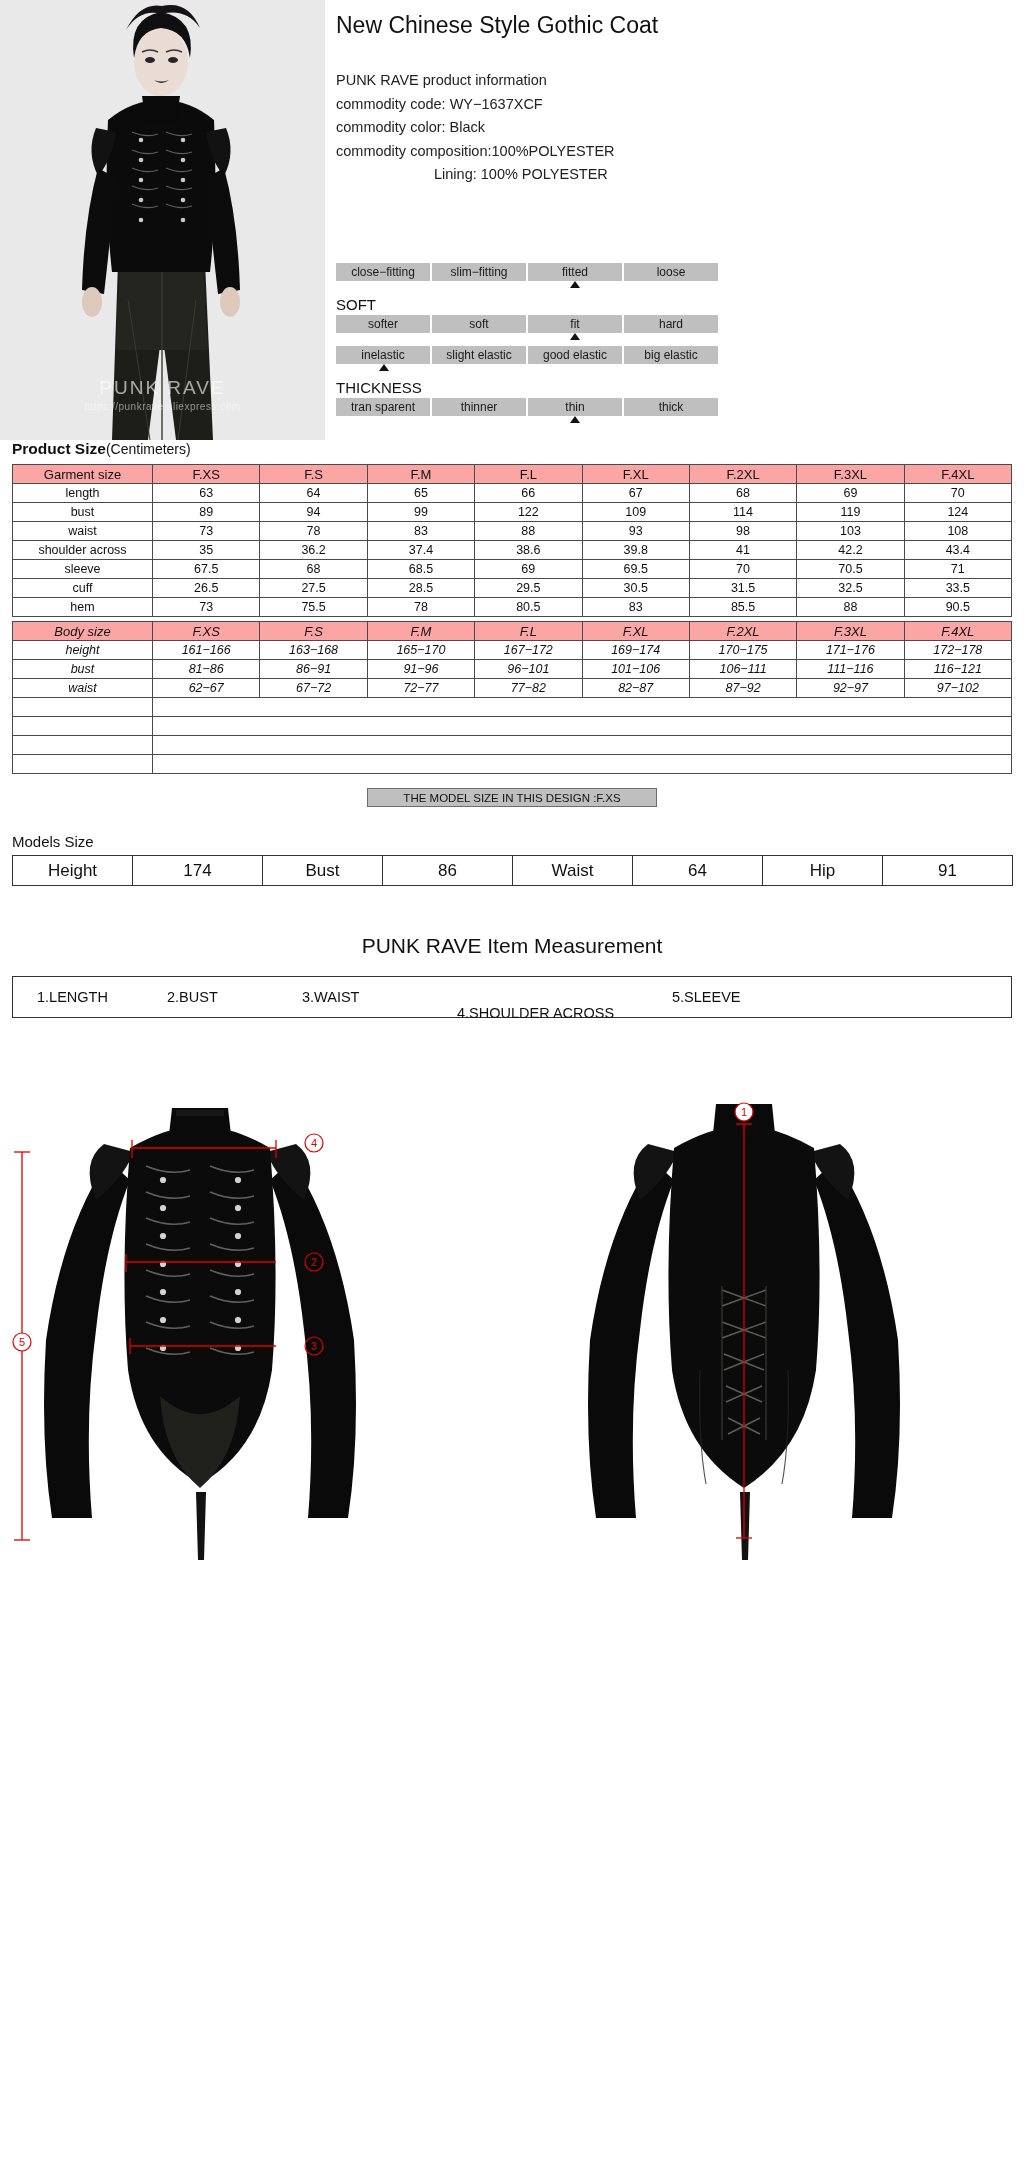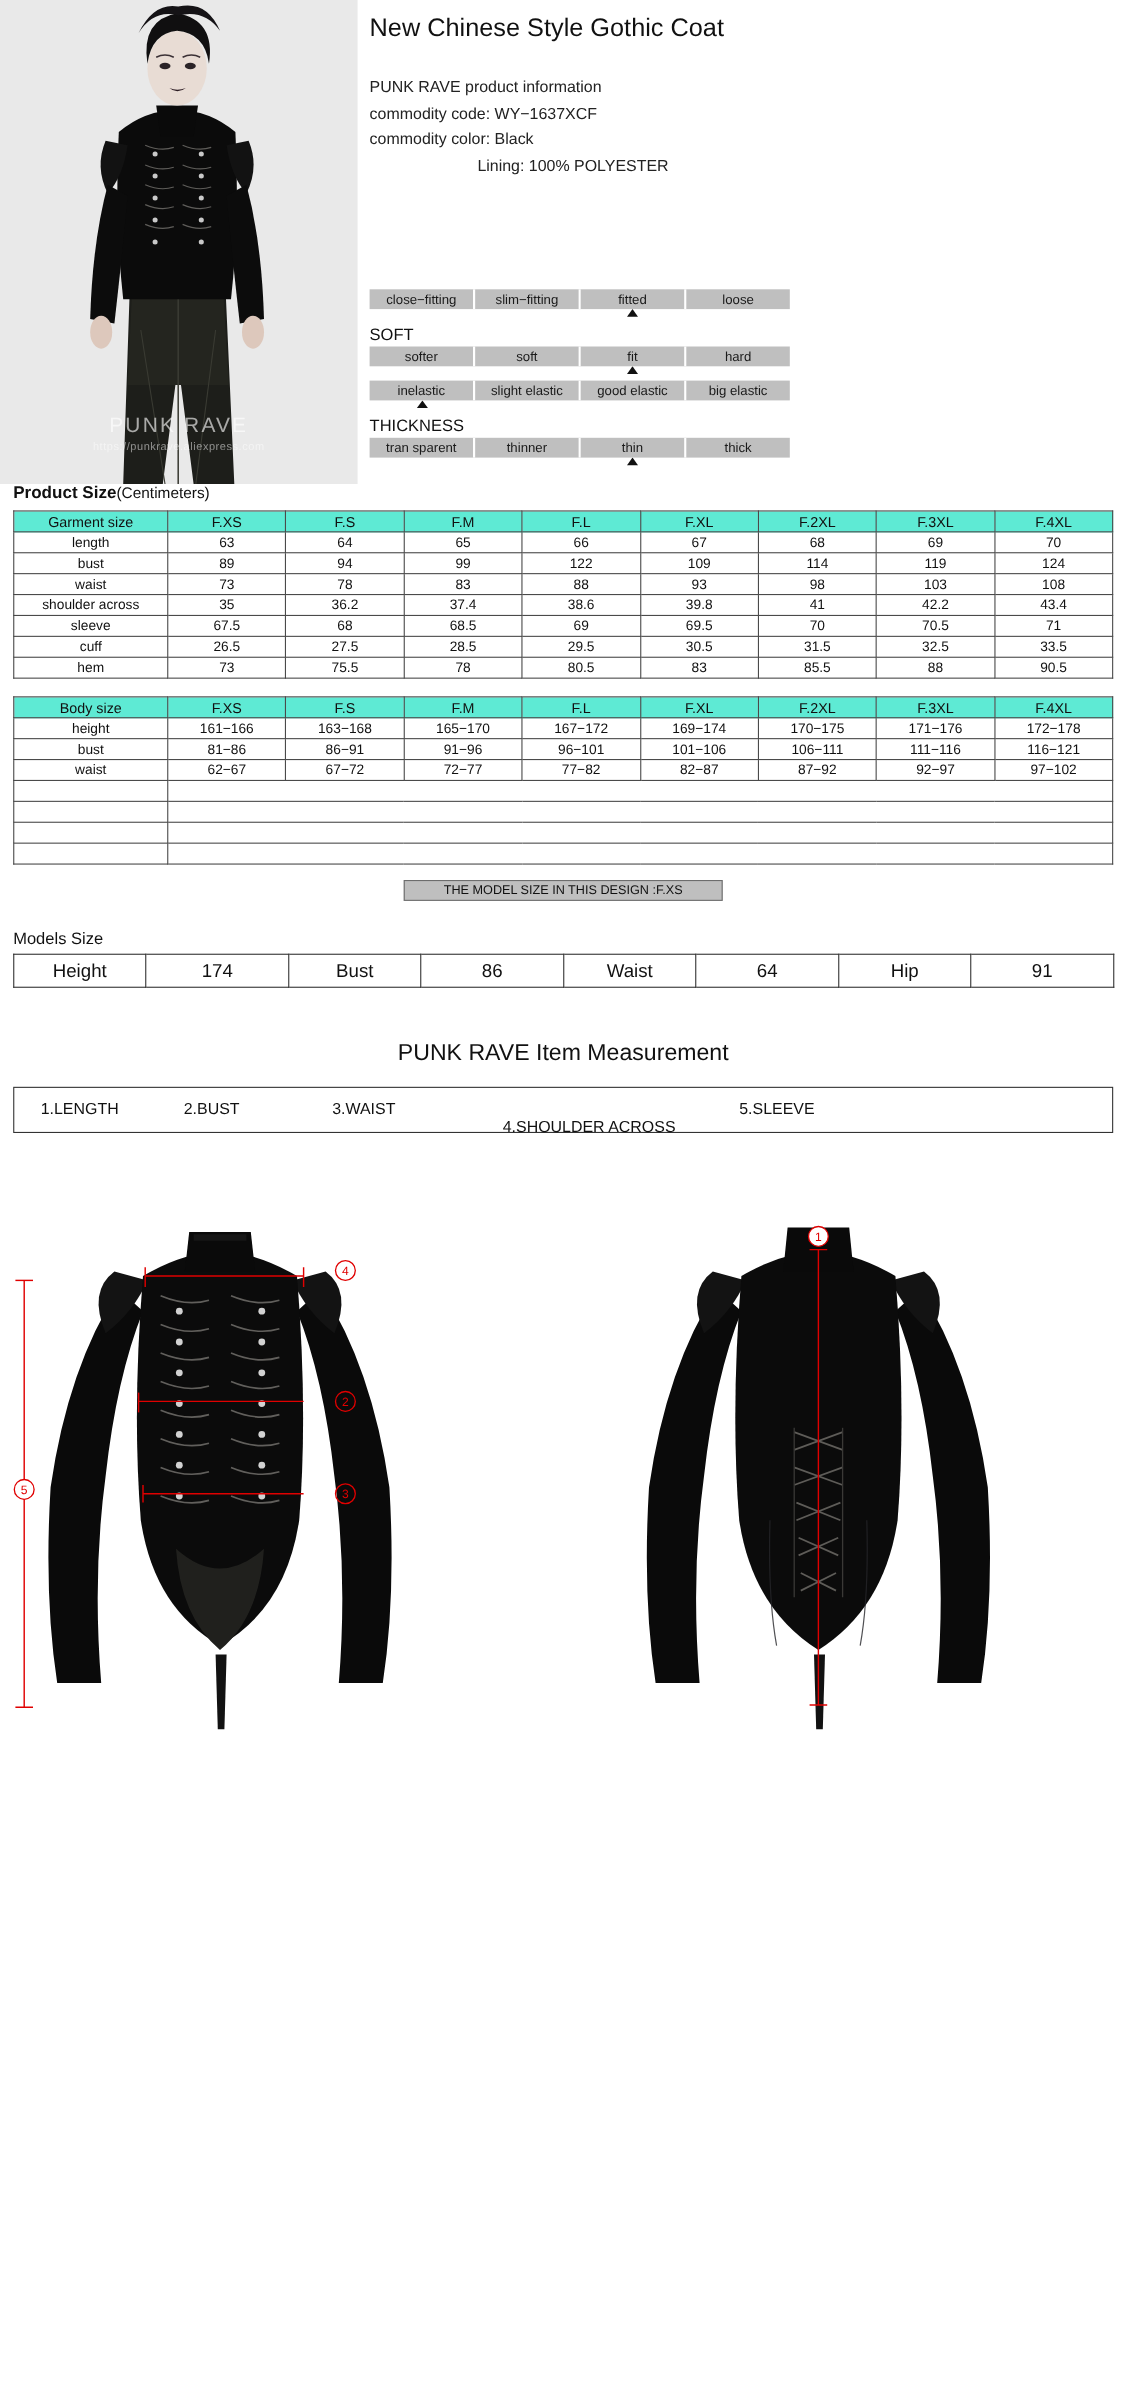--- a/index.html
+++ b/index.html
@@ -139,21 +139,21 @@
   }
   table.size th, table.size td {
     border: 1px solid #4a4a4a;
     height: 19px;
     font-size: 12.5px;
     text-align: center;
     color: #111;
     padding: 0;
   }
   table.size thead th {
-    background: #5eead4;
+    background: #fca5a5;
     font-weight: normal;
     font-size: 13px;
   }
   table.size td.rowlab { font-size: 12.5px; }
   table.size col.first { width: 140px; }
 
   .model-size-banner {
     width: 290px;
     margin: 14px auto 0 auto;
     background: #bfbfbf;
@@ -286,20 +286,21 @@
         <small>https://punkrave.aliexpress.com</small>
       </div>
     </div>
 
     <div class="hero-info">
       <div class="prod-title">New Chinese Style Gothic Coat</div>
       <div class="prod-lines">
         <div>PUNK RAVE product information</div>
         <div>commodity code: WY−1637XCF</div>
         <div>commodity color: Black</div>
+        <div>commodity composition:100%POLYESTER</div>
         <div class="indent">Lining: 100% POLYESTER</div>
       </div>
     </div>
 
     <div class="attrs">
 
       <div class="attr-group">
         <div class="attr-row">
           <div class="attr-cell">close−fitting</div>
           <div class="attr-cell">slim−fitting</div>
@@ -501,21 +502,21 @@
           <td>80.5</td>
           <td>83</td>
           <td>85.5</td>
           <td>88</td>
           <td>90.5</td>
         </tr>
       </tbody>
     </table>
   </div>
 
-  <div class="tbl-wrap" style="margin-top:16px;">
+  <div class="tbl-wrap" style="margin-top:4px;font-style:italic;">
     <table class="size">
       <colgroup>
           <col class="first">
           <col>
           <col>
           <col>
           <col>
           <col>
           <col>
           <col>

